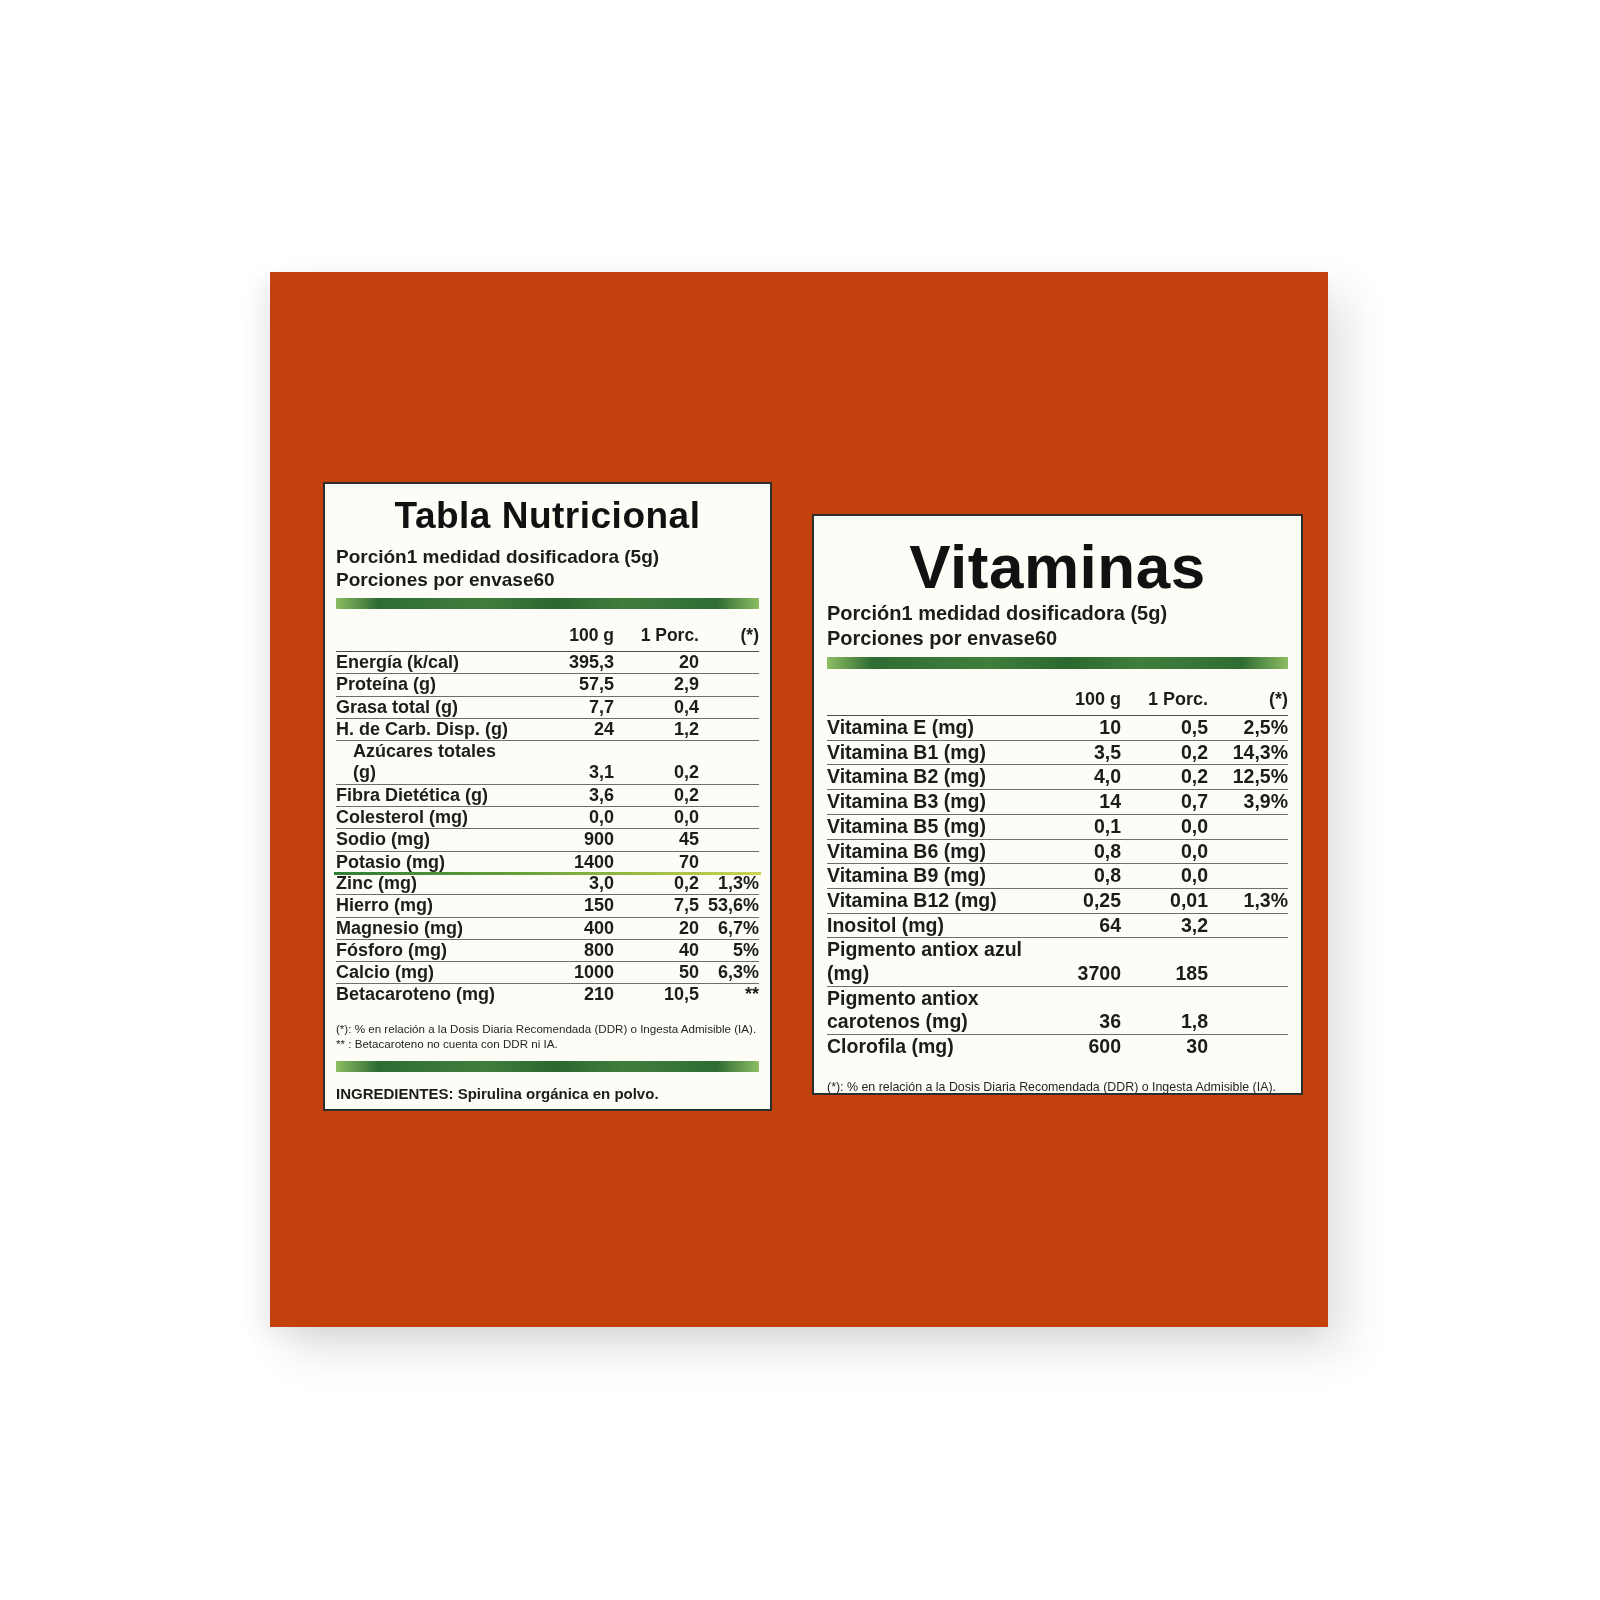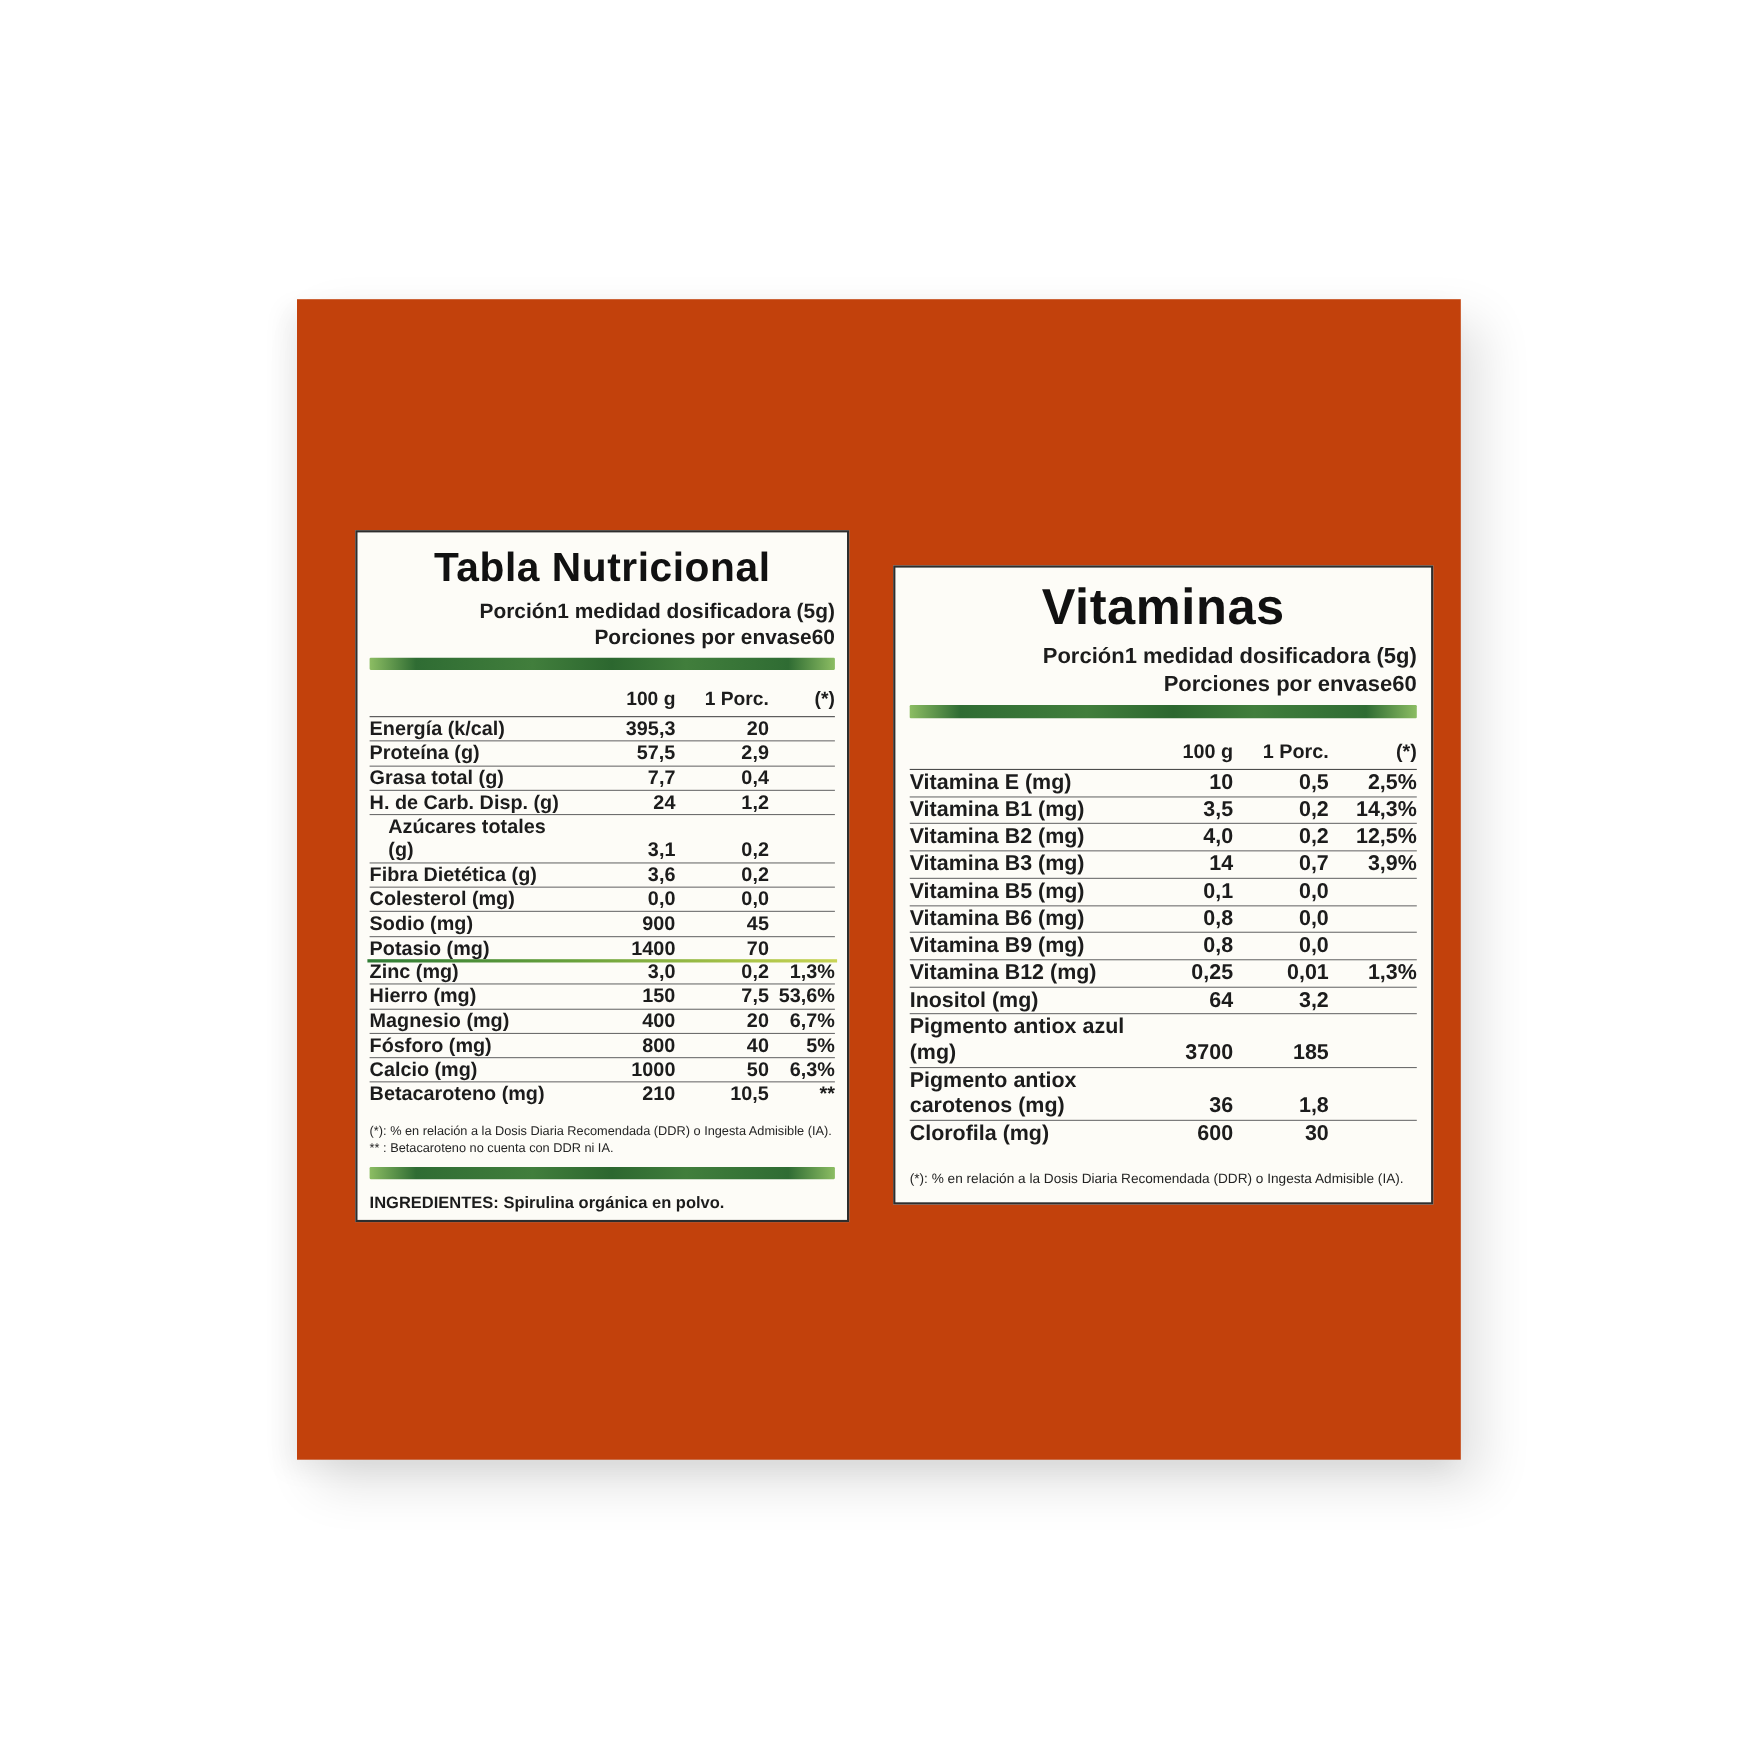--- a/index.html
+++ b/index.html
@@ -14,23 +14,23 @@
   }
   .box {
     position:absolute; box-sizing:border-box; background:#fdfcf7;
     border:2px solid #2e2e2e; font-weight:700; padding:6px 11px;
   }
   #box-left  { left:53px;  top:210px; width:449px; height:629px; }
   #box-right { left:542px; top:242px; width:491px; height:581px; padding:6px 13px; }
 
   .title { text-align:center; color:#111; letter-spacing:.5px; }
   #box-left  .title { font-size:37px; line-height:44px; margin-top:4px; }
-  #box-right .title { font-size:46px; line-height:54px; margin-top:2px; }
-
-  .serv { display:flex; justify-content:flex-end; }
+  #box-right .title { font-size:62px; line-height:54px; margin-top:18px; }
+
+  .serv { display:flex; justify-content:flex-start; }
   #box-left  .serv { font-size:19px;  line-height:23px; }
   #box-right .serv { font-size:20px;  line-height:24.5px; }
   .serv-wrap { margin-top:7px; }
 
   .greenbar {
     height:11px; margin-top:7px; border-radius:1px;
     background:linear-gradient(90deg,#8cbd63 0%,#2f6c33 10%,#417e3c 35%,#2c672f 52%,#417e3c 68%,#2f6c33 90%,#8cbd63 100%);
   }
   #box-right .greenbar { height:12px; }
 

